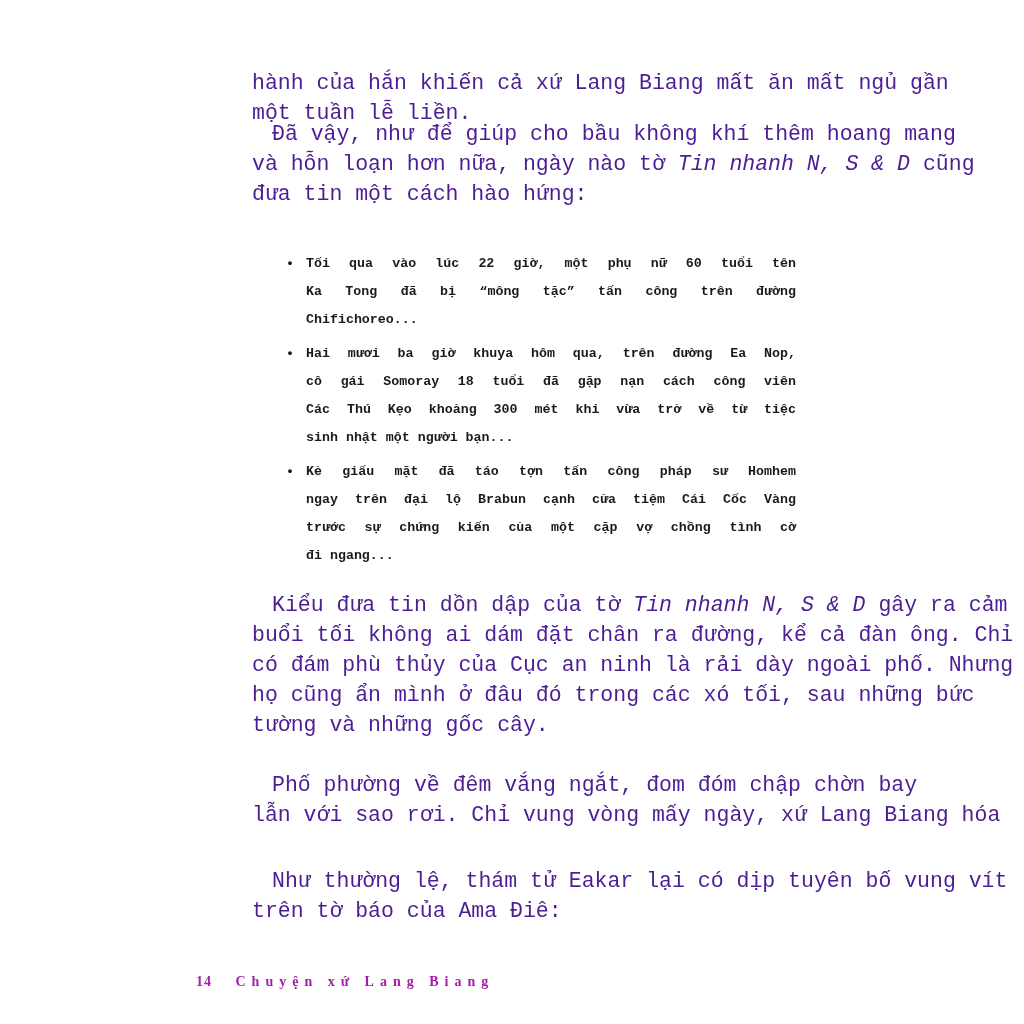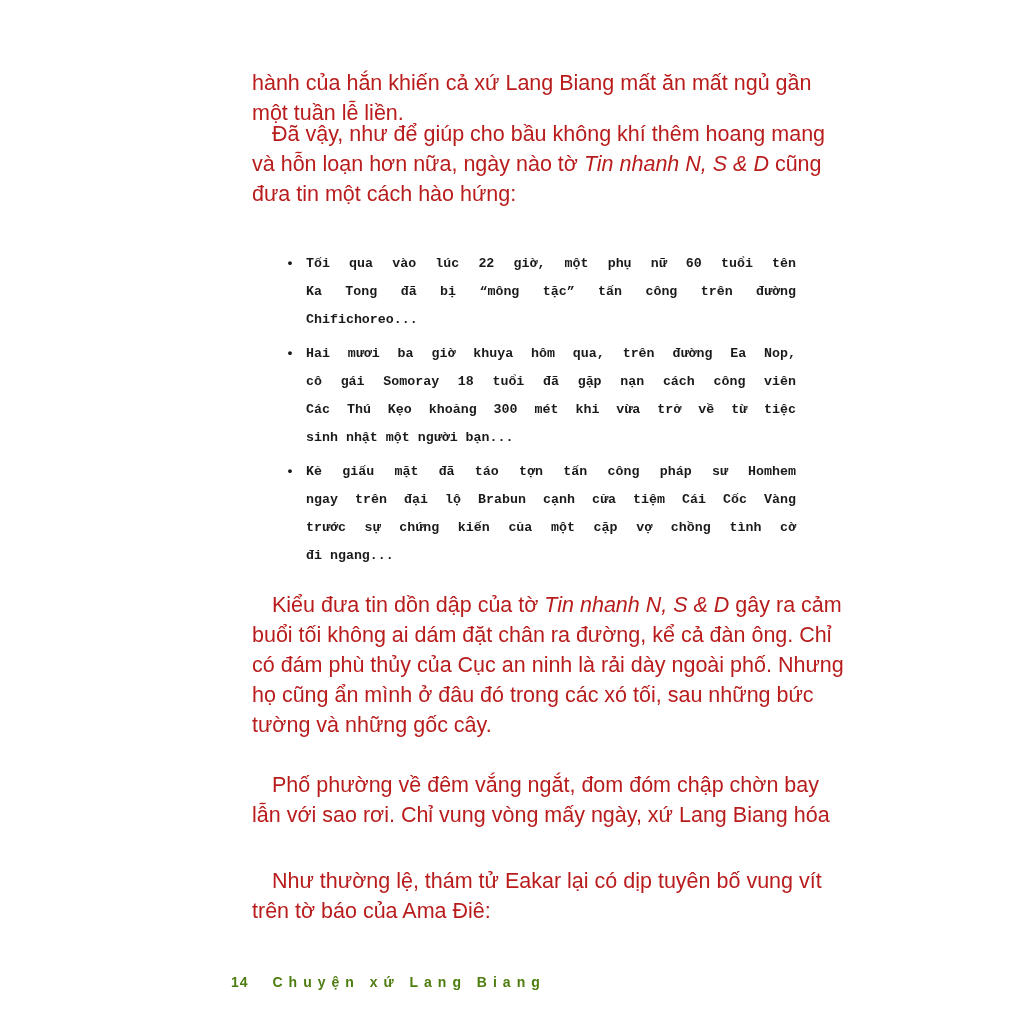--- a/index.html
+++ b/index.html
@@ -1,28 +1,28 @@
 <!DOCTYPE html>
 <html><head>
   <meta charset="utf-8">
   <style>
     html, body { margin: 0; padding: 0; background: #ffffff; }
     body { width: 1024px; height: 1024px; position: relative; overflow: hidden; }
     .page { position: absolute; left: 0; top: 0; width: 1024px; height: 1024px; background: #ffffff; color: #1a1a1a; }
-    .serif-block { position: absolute; left: 252px; width: 545px; font-family: Liberation Sans, sans-serif; font-size: 21.5px; line-height: 30px; color: #b91c1c; }
+    .serif-block { position: absolute; left: 252px; width: 545px; font-family: Liberation Mono, monospace; font-size: 21.5px; line-height: 30px; color: #4c1d95; }
     .line { display: block; white-space: nowrap; }
     .indent { padding-left: 20px; }
     .just { text-align: justify; text-align-last: justify; }
     em { font-style: italic; }
     .bullets { position: absolute; left: 286px; width: 510px; font-family: "Liberation Mono", "DejaVu Sans Mono", monospace; font-weight: bold; font-size: 13.3px; line-height: 28px; color: #1a1a1a; }
     .bullet-item { position: relative; padding-left: 20px; margin: 0; }
     .bullet-item .dot { position: absolute; left: 0; top: 0; }
     .bullet-line { display: block; white-space: nowrap; text-align: justify; text-align-last: justify; }
     .bullet-line.last { text-align-last: left; }
-    .footer { position: absolute; left: 231px; top: 974px; font-family: Liberation Sans, sans-serif; font-size: 14px; font-weight: bold; color: #4d7c0f; letter-spacing: 6px; white-space: nowrap; }
+    .footer { position: absolute; left: 196px; top: 974px; font-family: Liberation Serif, serif; font-size: 14px; font-weight: bold; color: #a21caf; letter-spacing: 6px; white-space: nowrap; }
     .footer .pn { letter-spacing: 1px; margin-right: 14px; }
   </style>
 </head>
 <body>
 
 <div class="page">
 
   <div class="serif-block" style="top:68px;">
     <span class="line just">hành của hắn khiến cả xứ Lang Biang mất ăn mất ngủ gần</span>
     <span class="line">một tuần lễ liền.</span>

